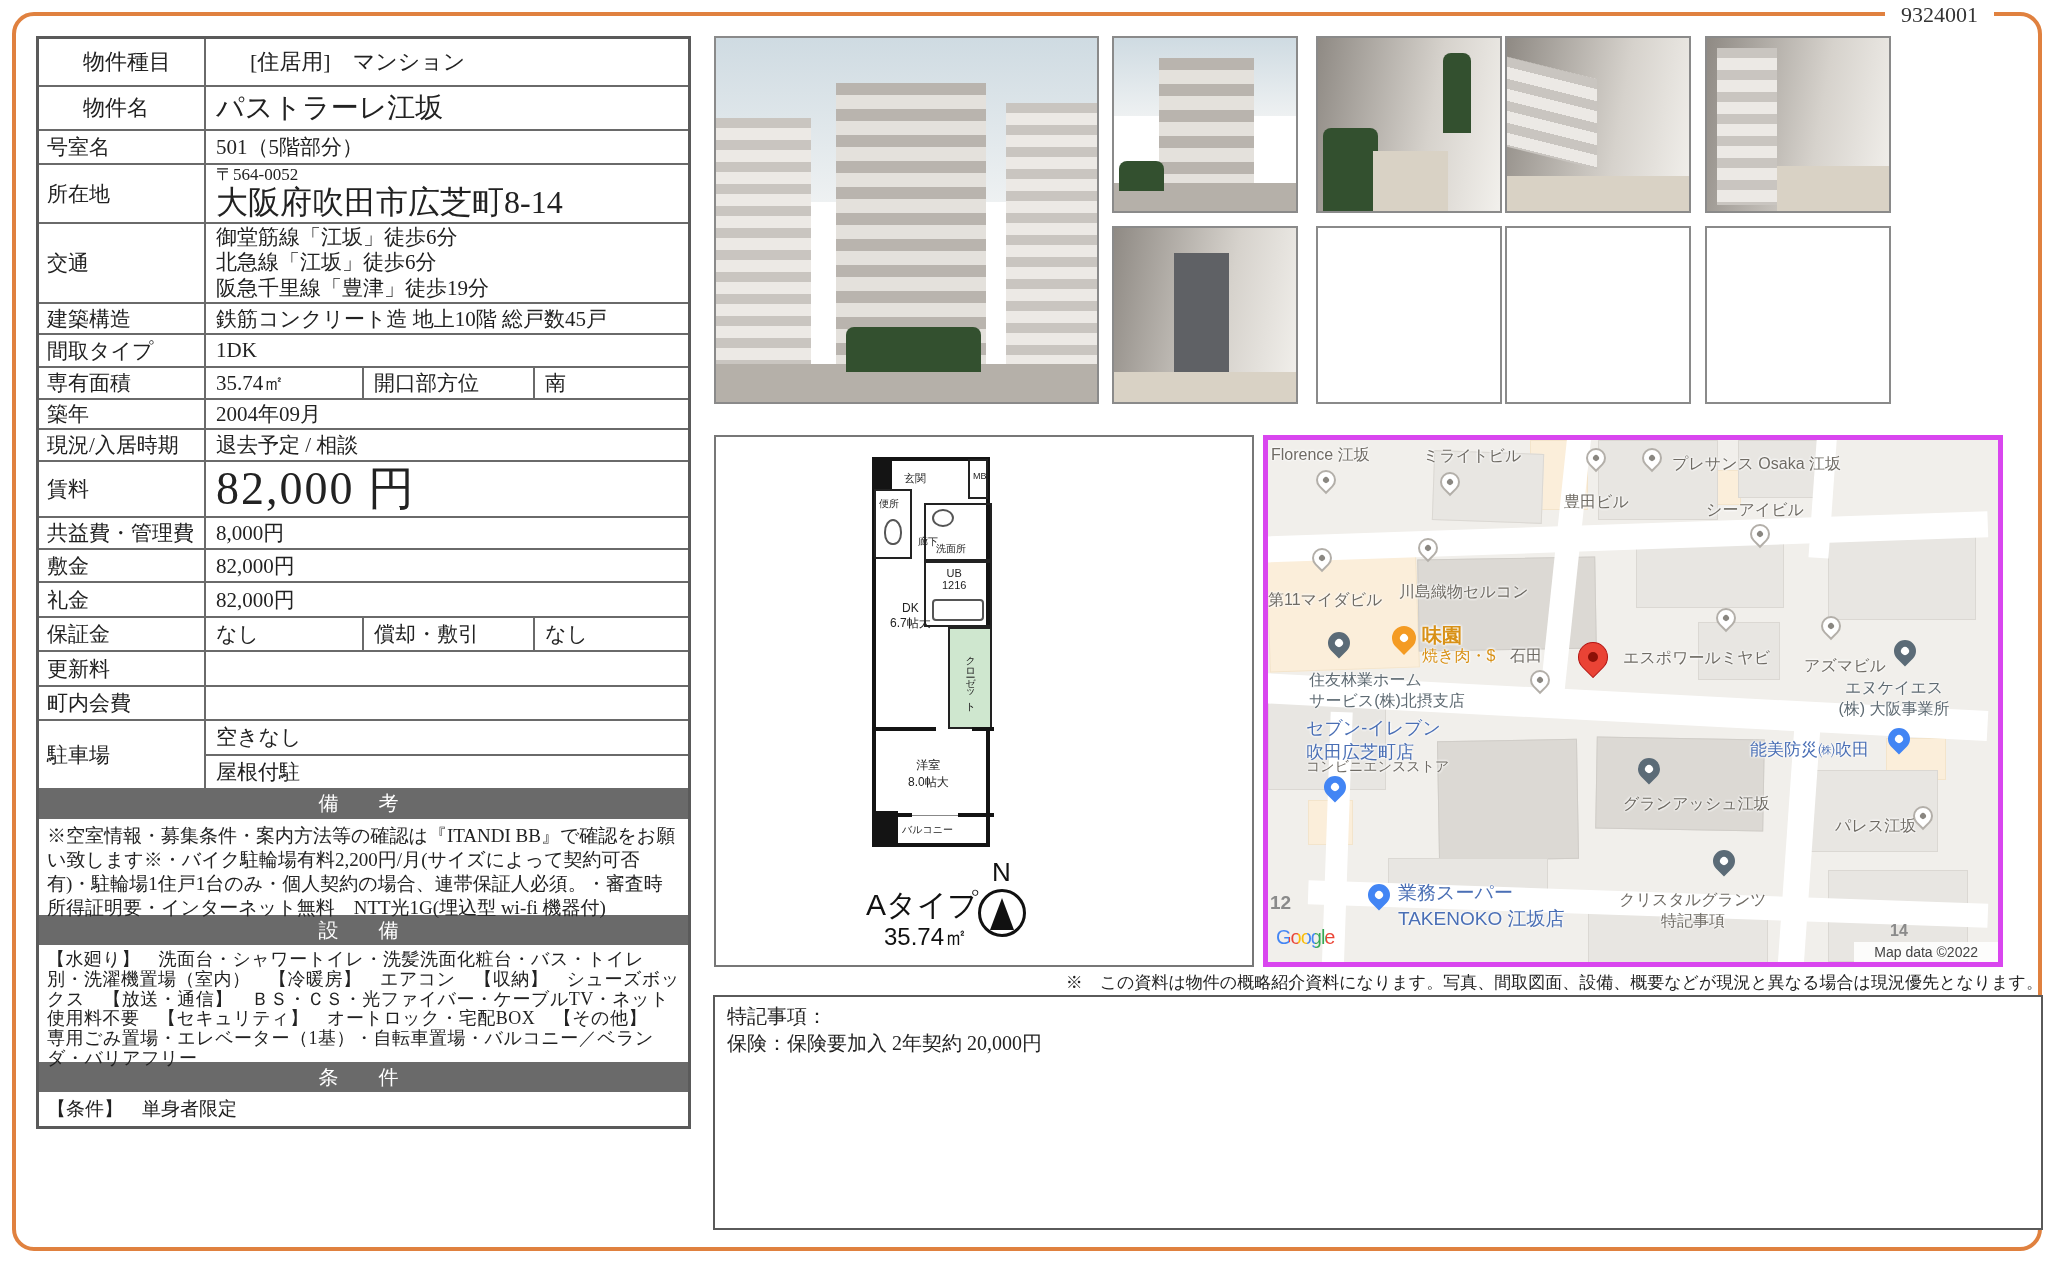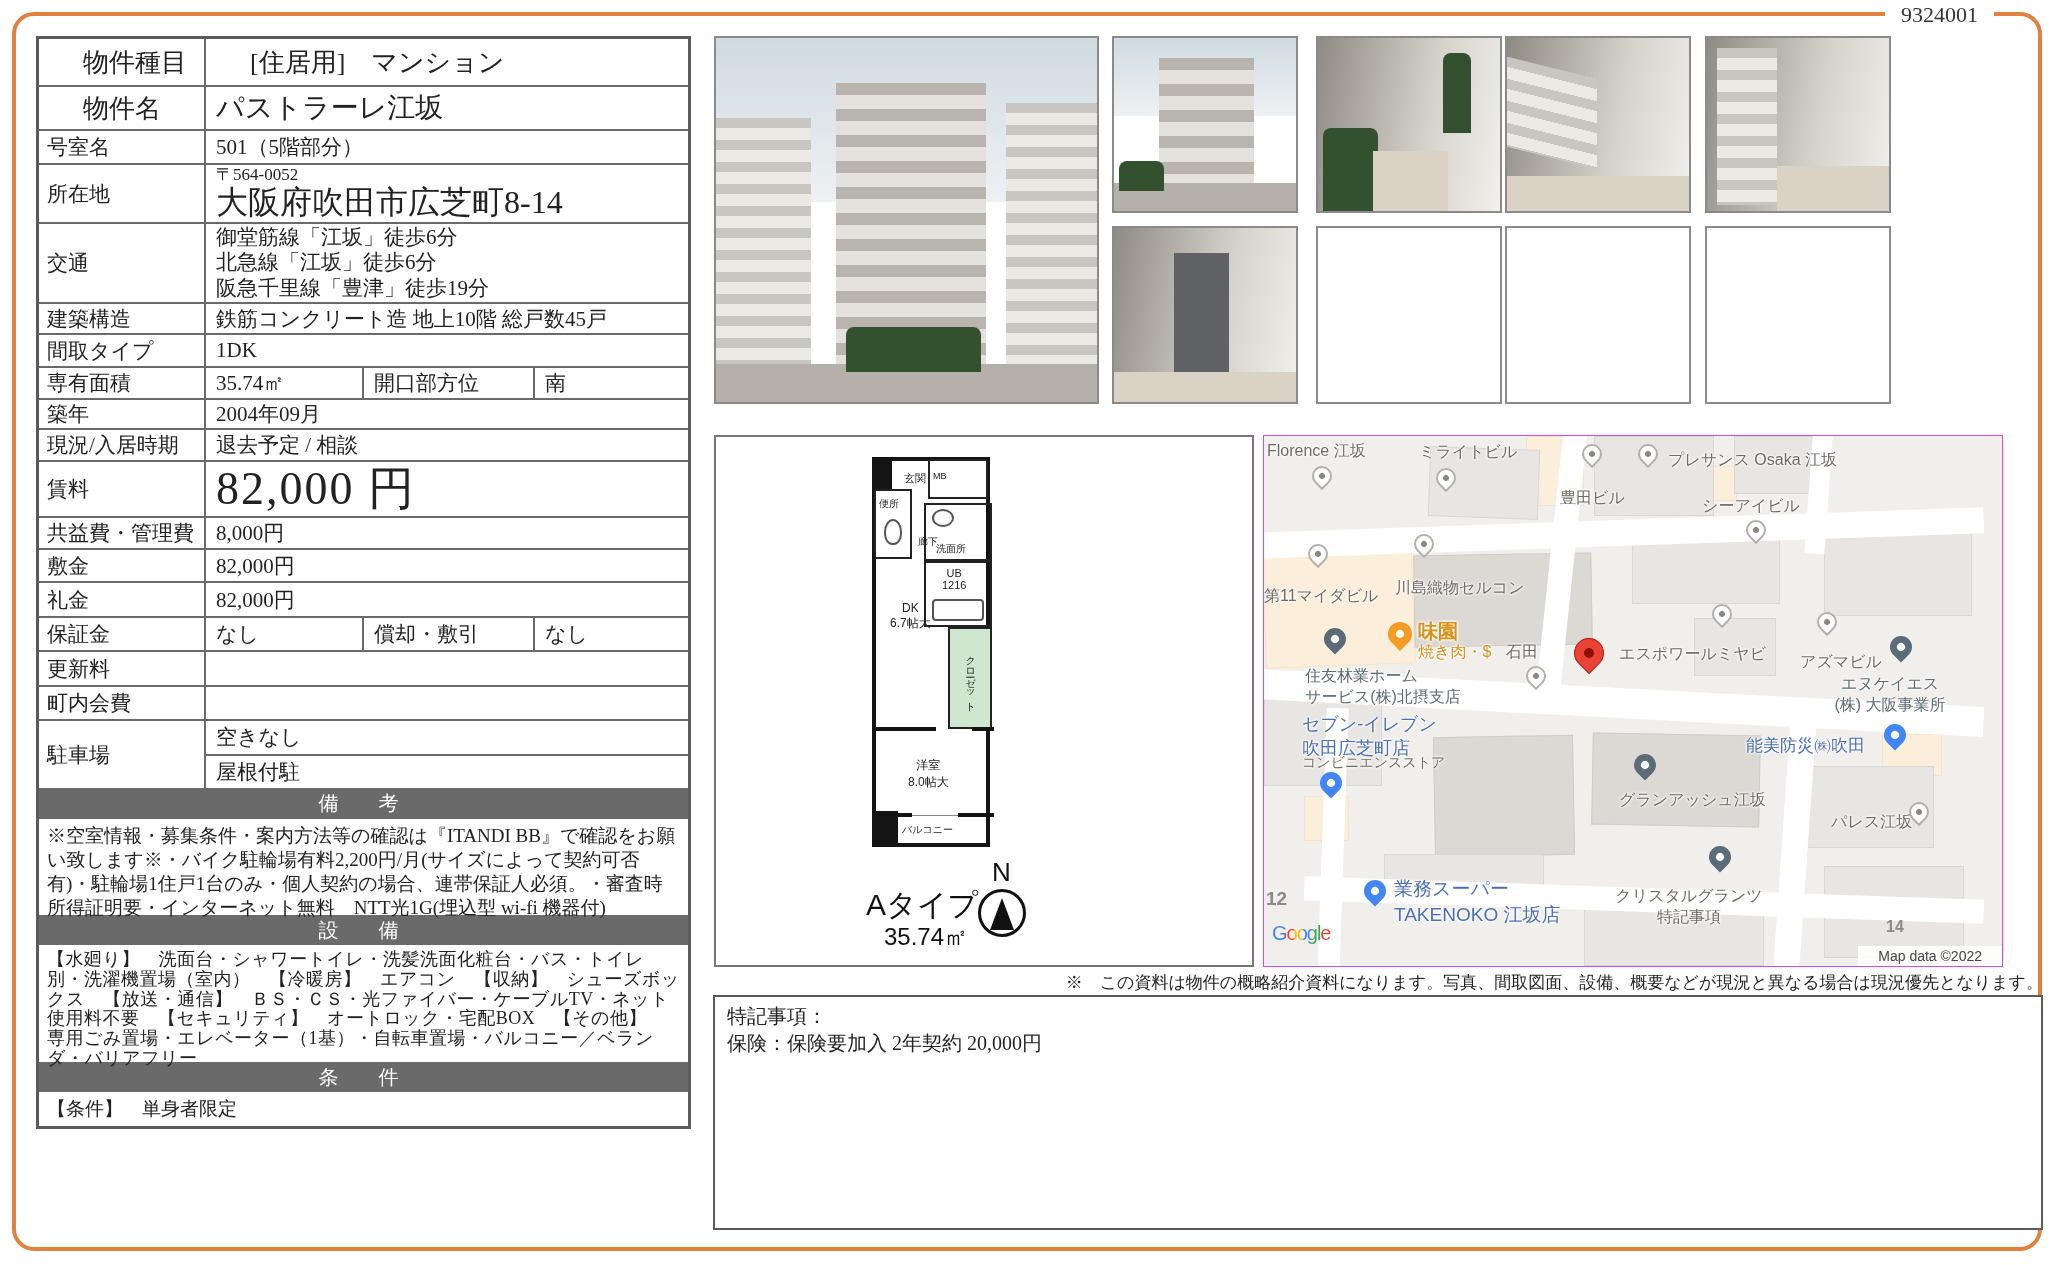--- a/index.html
+++ b/index.html
@@ -16,21 +16,21 @@
   
   .ptable{position:absolute;left:36px;top:36px;width:655px;border:3px solid #5a5a5a;background:#fff;}
   .trow{display:flex;border-top:2px solid #6a6a6a;}
   .trow:first-child{border-top:none;}
   .tlabel{width:167px;flex:0 0 167px;border-right:2px solid #6a6a6a;display:flex;align-items:center;
     padding:2px 6px 2px 8px;font-size:21px;}
   .tvalue{flex:1;display:flex;align-items:center;padding:2px 6px 2px 10px;font-size:21px;}
   .tlabel2{width:173px;flex:0 0 173px;border-left:2px solid #6a6a6a;border-right:2px solid #6a6a6a;
     display:flex;align-items:center;padding:2px 6px 2px 10px;font-size:21px;}
   .tvalue2{width:157px;flex:0 0 157px;display:flex;align-items:center;padding:2px 6px 2px 10px;font-size:21px;}
-  .fs-lg{font-size:26px;padding-left:44px;}
+  .fs-lg{font-size:22px;padding-left:44px;}
   .fs-xl{font-size:28px;}
   .rent-big{font-size:46px;letter-spacing:2px;}
   .col{flex-direction:column;align-items:flex-start;justify-content:center;}
   .postal{font-size:17px;line-height:1.05;}
   .addr{font-size:32px;line-height:1.15;}
   .pre{white-space:pre-line;}
   .access{font-size:21px;line-height:1.22;}
   .subcol{flex:1;display:flex;flex-direction:column;padding:0;}
   .subcell{flex:1;display:flex;align-items:center;padding:2px 6px 2px 10px;font-size:21px;}
   .subcell + .subcell{border-top:2px solid #6a6a6a;}
@@ -66,21 +66,21 @@
     font-family:"Liberation Sans","DejaVu Sans",sans-serif;}
   .compassN{position:absolute;left:276px;top:420px;font-size:26px;color:#111;
     font-family:"Liberation Sans","DejaVu Sans",sans-serif;}
   .compass{position:absolute;left:262px;top:452px;width:48px;height:48px;border:3px solid #111;border-radius:50%;}
   .compass::after{content:"";position:absolute;left:50%;top:6px;transform:translateX(-50%);
     width:0;height:0;border-left:12px solid transparent;border-right:12px solid transparent;
     border-bottom:32px solid #111;}
 
   
   .map{position:absolute;left:1263px;top:435px;width:740px;height:532px;background:#f1efeb;
-    overflow:hidden;border:1px solid #d946ef;font-family:"Liberation Sans","DejaVu Sans",sans-serif;}
+    overflow:hidden;border:5px solid #d946ef;font-family:"Liberation Sans","DejaVu Sans",sans-serif;}
   .road{position:absolute;background:#ffffff;}
   .blk{position:absolute;background:#e8e6e2;border:1px solid #dbd8d3;}
   .blkd{position:absolute;background:#dcd9d4;border:1px solid #d0cdc8;}
   .blkp{position:absolute;background:#fbeeda;border:1px solid #f3e4cb;}
   .mlabel{position:absolute;color:#6f6b64;font-size:16px;white-space:pre-line;
     text-shadow:0 0 3px #fff,0 0 3px #fff,0 0 3px #fff;}
   .mblue{color:#4a6fb5;}
   .morange{color:#d89116;font-weight:bold;}
   .mdark{color:#5f6b73;}
   .pin{position:absolute;border-radius:50% 50% 50% 0;transform:rotate(-45deg);}
@@ -271,21 +271,21 @@
 </div>
 
 <div class="ph-empty" style="left:1316px;top:226px;width:186px;height:178px"></div>
 <div class="ph-empty" style="left:1505px;top:226px;width:186px;height:178px"></div>
 <div class="ph-empty" style="left:1705px;top:226px;width:186px;height:178px"></div>
 
 <div class="fp-panel">
   <div class="plan">
     <div class="wall" style="left:0;top:0;width:16px;height:30px"></div>
     <div class="pl" style="left:28px;top:10px;font-size:11px">玄関</div>
-    <div class="room" style="right:-2px;top:-2px;width:60px;height:40px">
+    <div class="room" style="right:-2px;top:-2px;width:20px;height:40px">
       <div class="pl" style="left:3px;top:10px;font-size:9px">MB</div>
     </div>
     <div class="room" style="left:-2px;top:28px;width:38px;height:70px">
       <div class="pl" style="left:3px;top:6px;font-size:10px">便所</div>
       <div style="position:absolute;left:8px;top:28px;width:18px;height:26px;border:2px solid #555;border-radius:50% 50% 45% 45%"></div>
     </div>
     <div class="pl" style="left:42px;top:74px;font-size:10px">廊下</div>
     <div class="room" style="left:48px;top:42px;width:68px;height:58px">
       <div class="pl" style="left:10px;bottom:3px;font-size:10px">洗面所</div>
       <div style="position:absolute;left:6px;top:4px;width:22px;height:18px;border:2px solid #555;border-radius:50%"></div>

